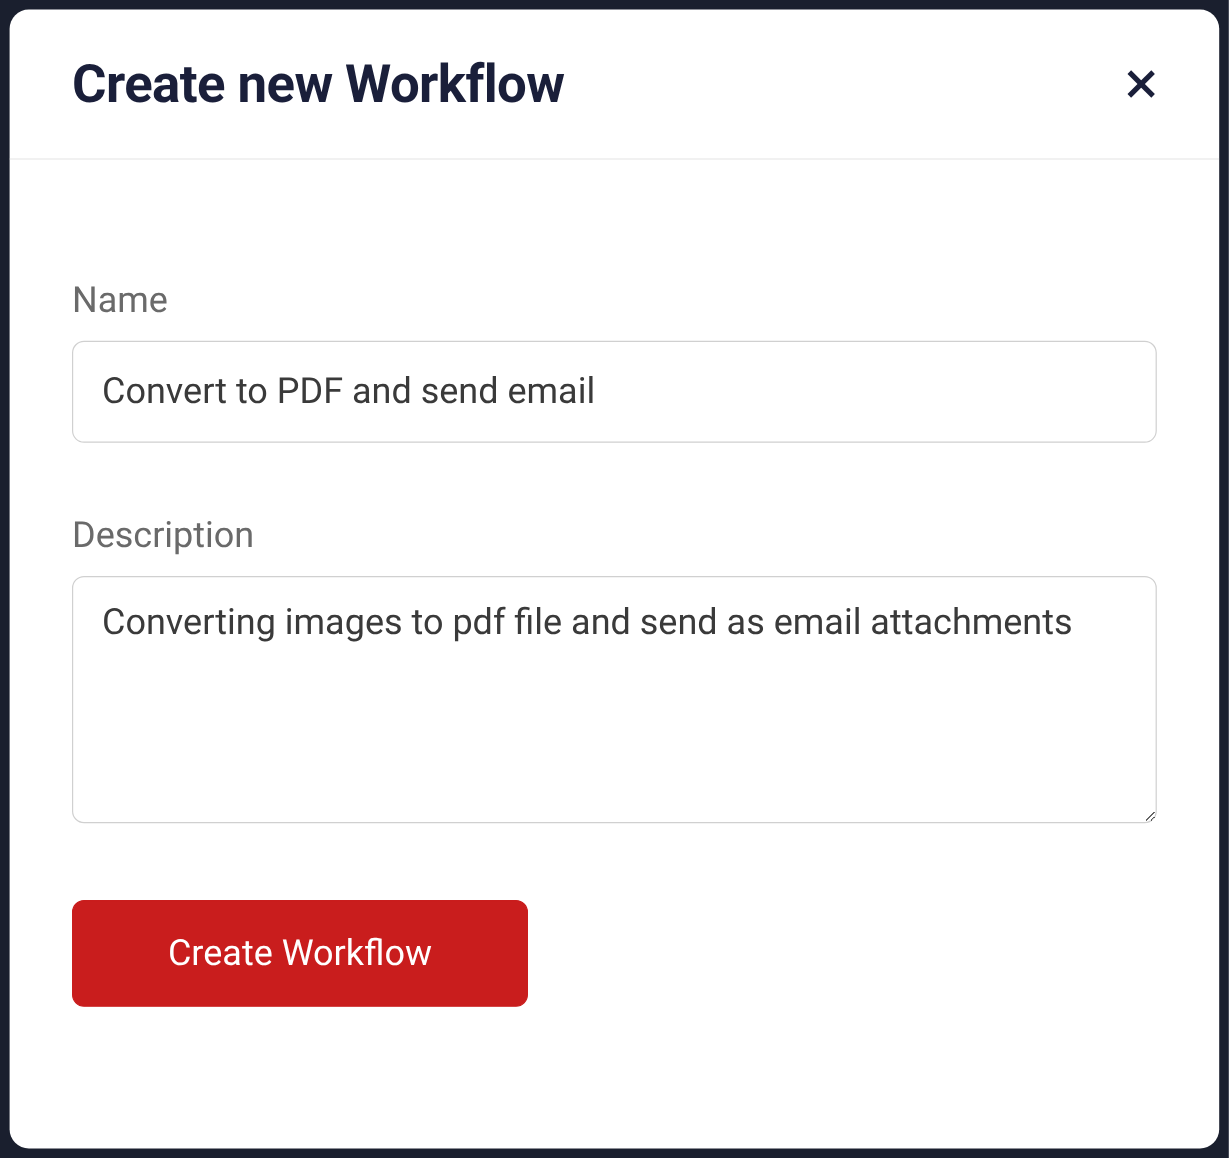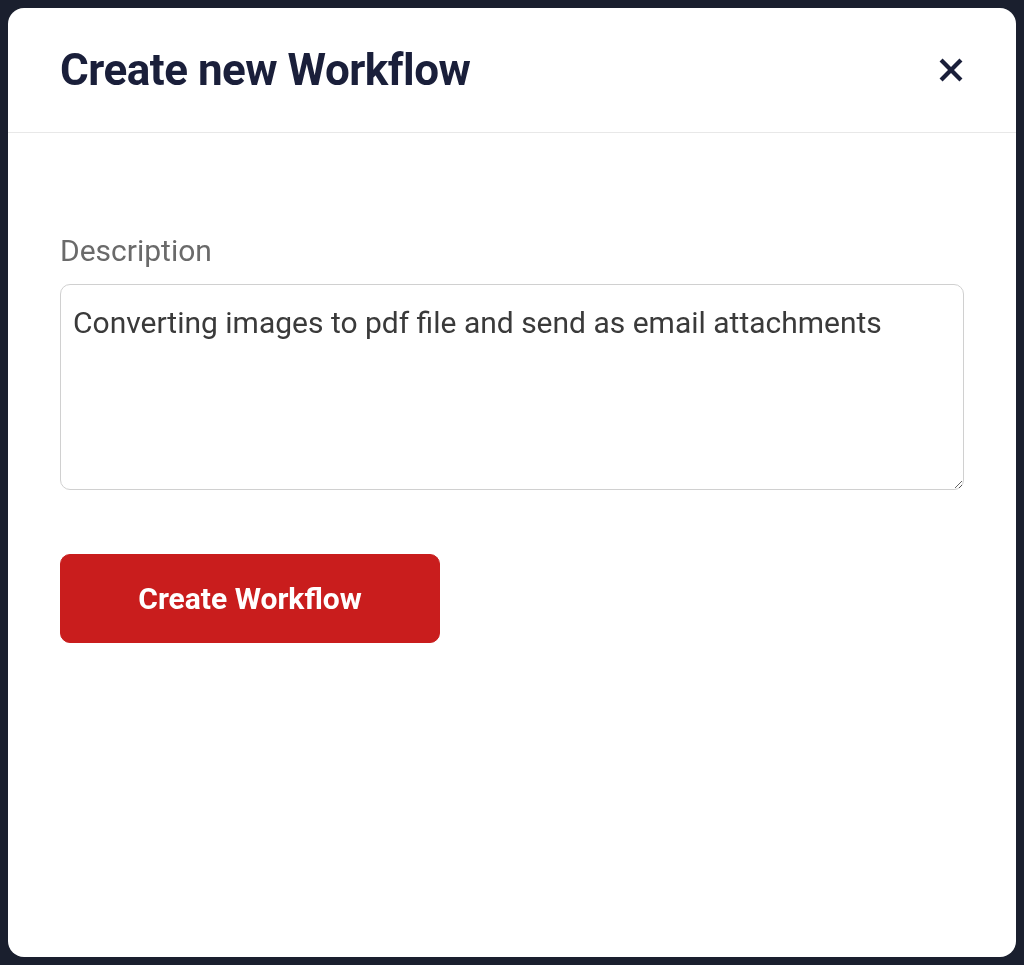--- a/index.html
+++ b/index.html
@@ -76,21 +76,21 @@
       font-family: inherit;
       background: #ffffff;
       outline: none;
     }
     .form-textarea {
       width: 100%;
       font-size: 30px;
       color: #3a3a3a;
       border: 1.5px solid #d0d0d0;
       border-radius: 10px;
-      padding: 18px 12px;
+      padding: 18px 24px;
       font-family: inherit;
       background: #ffffff;
       outline: none;
       resize: both;
       height: 206px;
       line-height: 1.35;
     }
     .button-row {
       display: flex;
       gap: 36px;
@@ -103,21 +103,21 @@
       padding: 26px 48px;
       cursor: pointer;
       font-family: inherit;
       border: 1.5px solid transparent;
     }
     .btn-primary {
       background: #c91d1d;
       color: #ffffff;
       border-color: #c91d1d;
       min-width: 380px;
-      font-weight: 700;
+      font-weight: 400;
     }
     .btn-secondary {
       background: #ffffff;
       color: #4a4a4a;
       border: 1.5px solid #d0d0d0;
       min-width: 218px;
     }
   </style>
 </head>
 <body>
@@ -127,20 +127,24 @@
     <h1 class="modal-title">Create new Workflow</h1>
     <button class="close-button" aria-label="Close">
       <svg viewBox="0 0 24 24" fill="none">
         <line x1="5" y1="5" x2="19" y2="19"></line>
         <line x1="19" y1="5" x2="5" y2="19"></line>
       </svg>
     </button>
   </div>
 
   <div class="modal-body">
+    <div class="form-group">
+      <label class="form-label">Name</label>
+      <input type="text" class="form-input" value="Convert to PDF and send email" style="">
+    </div>
 
     <div class="form-group">
       <label class="form-label">Description</label>
       <textarea class="form-textarea" style="">Converting images to pdf file and send as email attachments</textarea>
     </div>
 
     <div class="button-row">
       <button class="btn btn-primary">Create Workflow</button>
     </div>
   </div>

